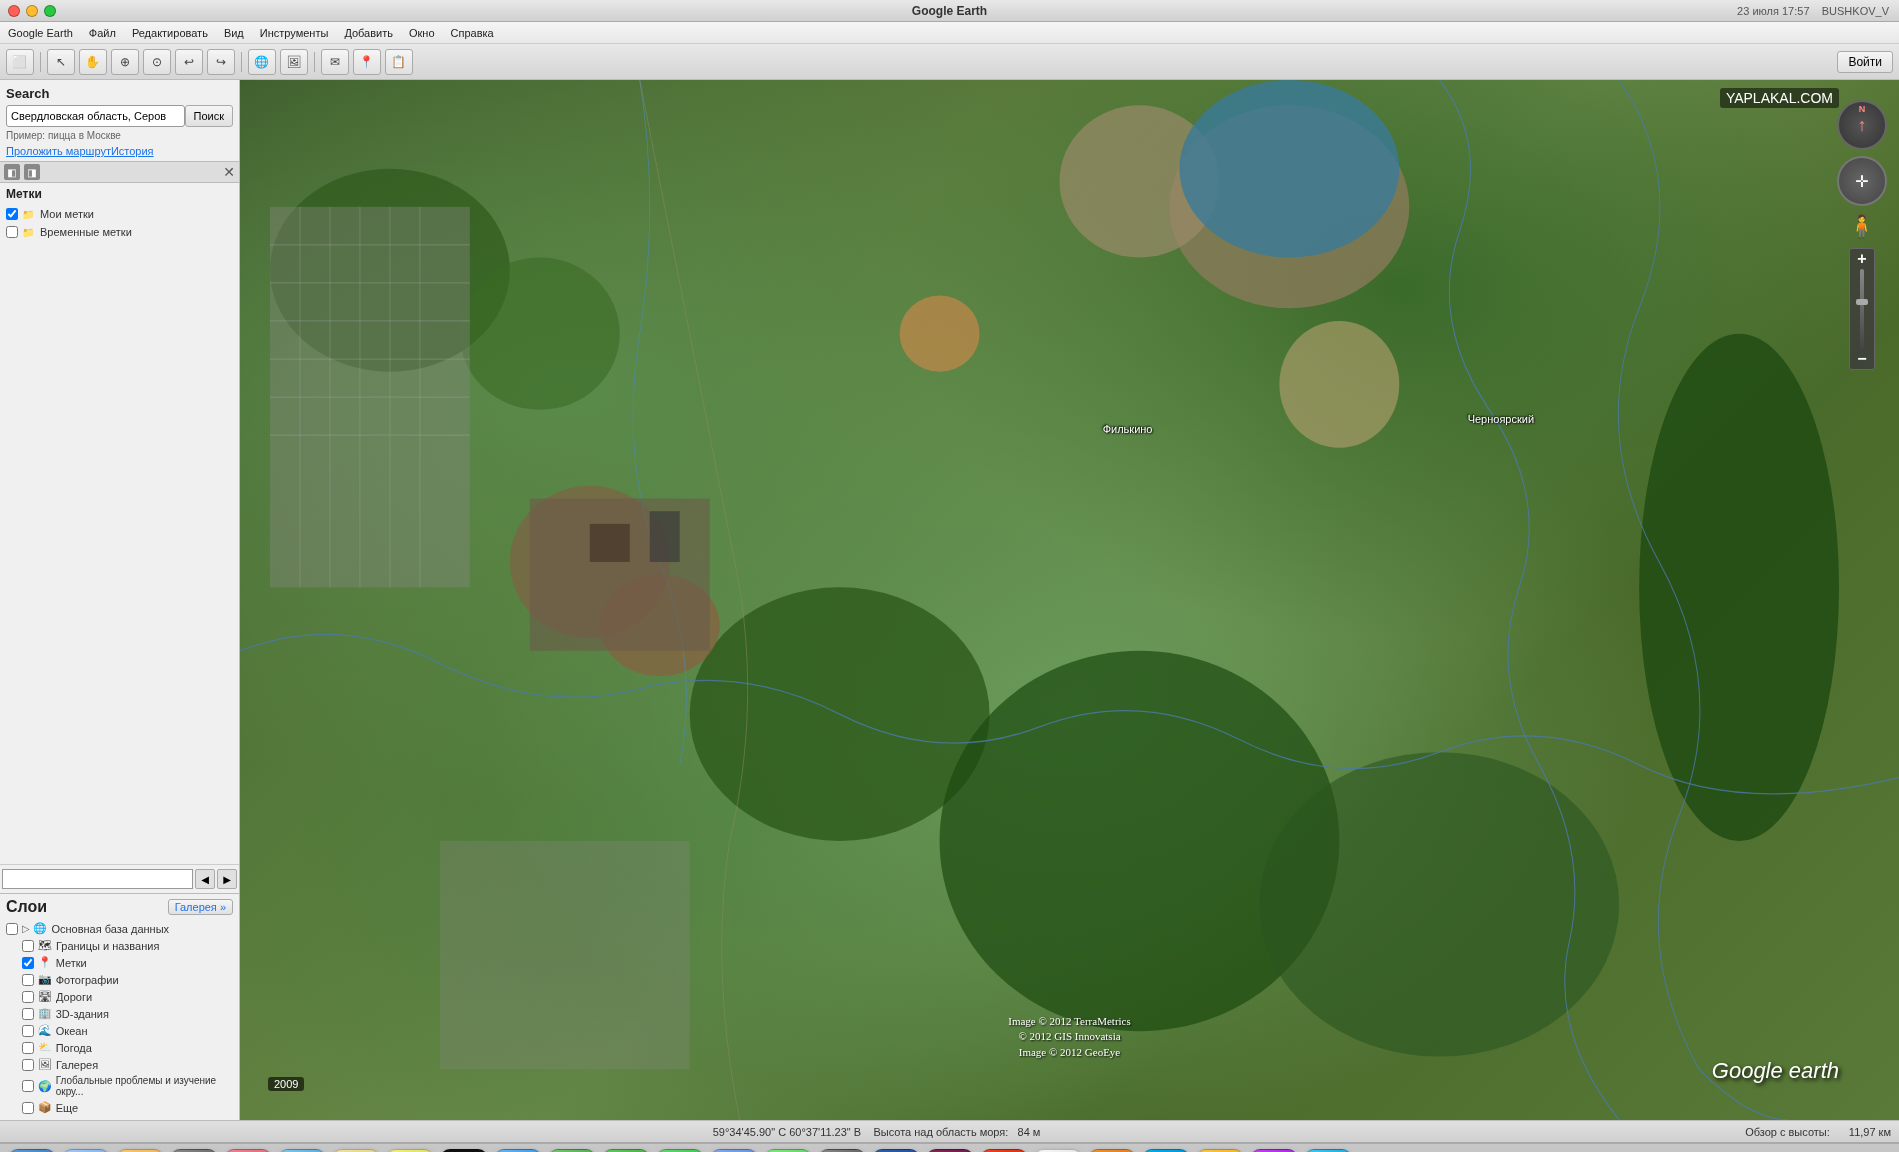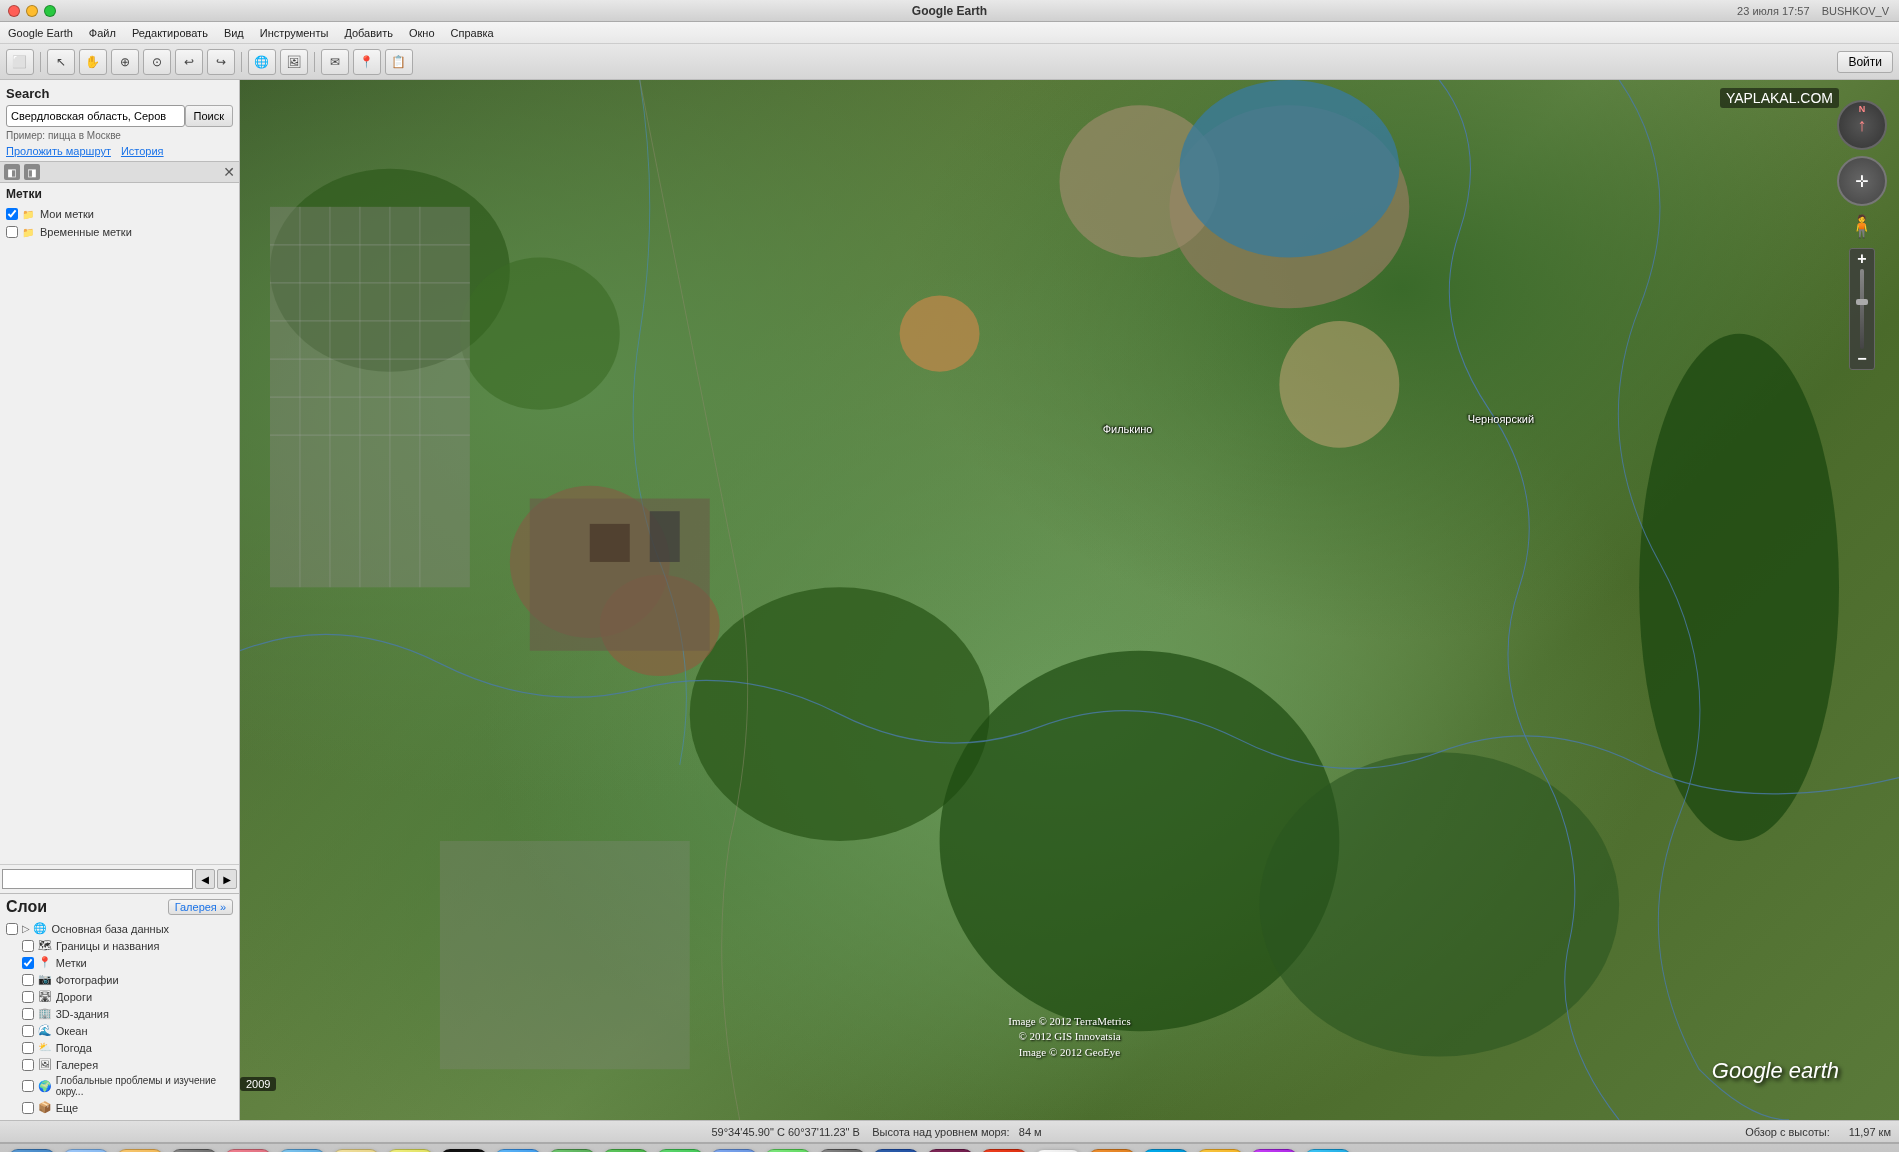--- a/index.html
+++ b/index.html
@@ -145,21 +145,20 @@
       font-size: 11px;
       cursor: pointer;
     }
     .search-hint {
       font-size: 10px;
       color: #666;
       margin-top: 3px;
     }
     .search-links {
       display: flex;
-      gap: 10px;
       margin-top: 4px;
     }
     .search-link {
       font-size: 11px;
       color: #1a73e8;
       cursor: pointer;
       text-decoration: underline;
     }
 
     
@@ -741,33 +740,33 @@
 
       <div class="zoom-control">
         <button class="zoom-btn">+</button>
         <div class="zoom-slider">
           <div class="zoom-thumb"></div>
         </div>
         <button class="zoom-btn">−</button>
       </div>
     </div>
 
-    <div style="position:absolute; bottom: 28px; left: 0;">
+    <div style="position:absolute; bottom: 28px; left: 28px;">
       <span class="year-badge">2009</span>
     </div>
   </div>
 </div>
 
 <div class="status-bar">
   <div class="status-left">
   </div>
   <div class="status-center">
     <span>59°34'45.90" С  60°37'11.23" В</span>
     &nbsp;&nbsp;
-    <span>Высота над уровнем моря:</span>
+    <span>Высота над область моря:</span>
     &nbsp;
     <span>84 м</span>
   </div>
   <div class="status-right">
     <span>Обзор с высоты:</span>
     &nbsp;
     <span>11,97 км</span>
   </div>
 </div>
 

